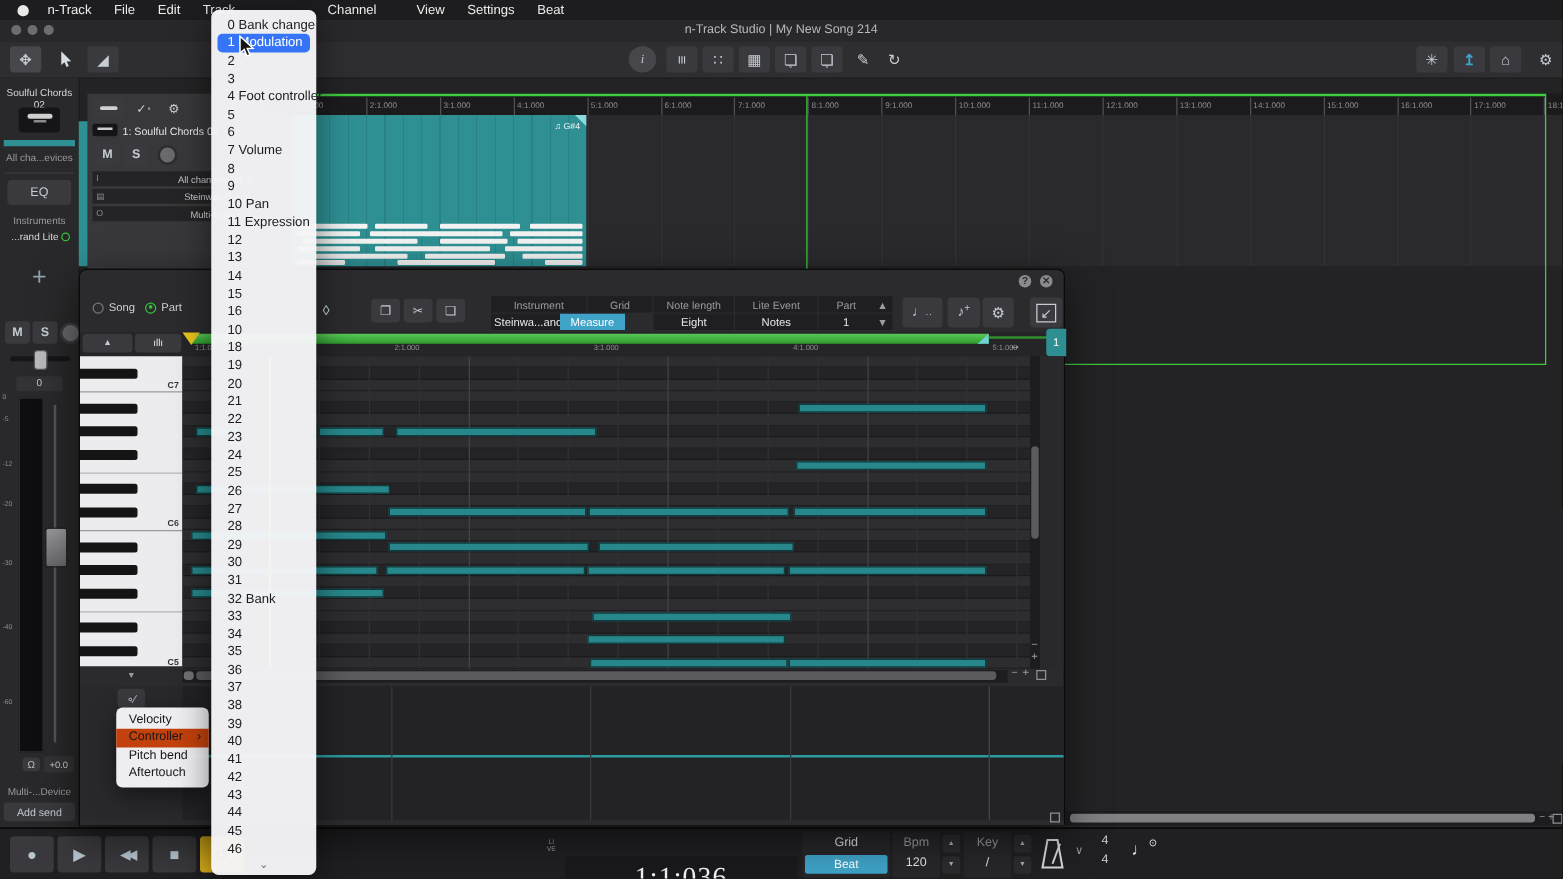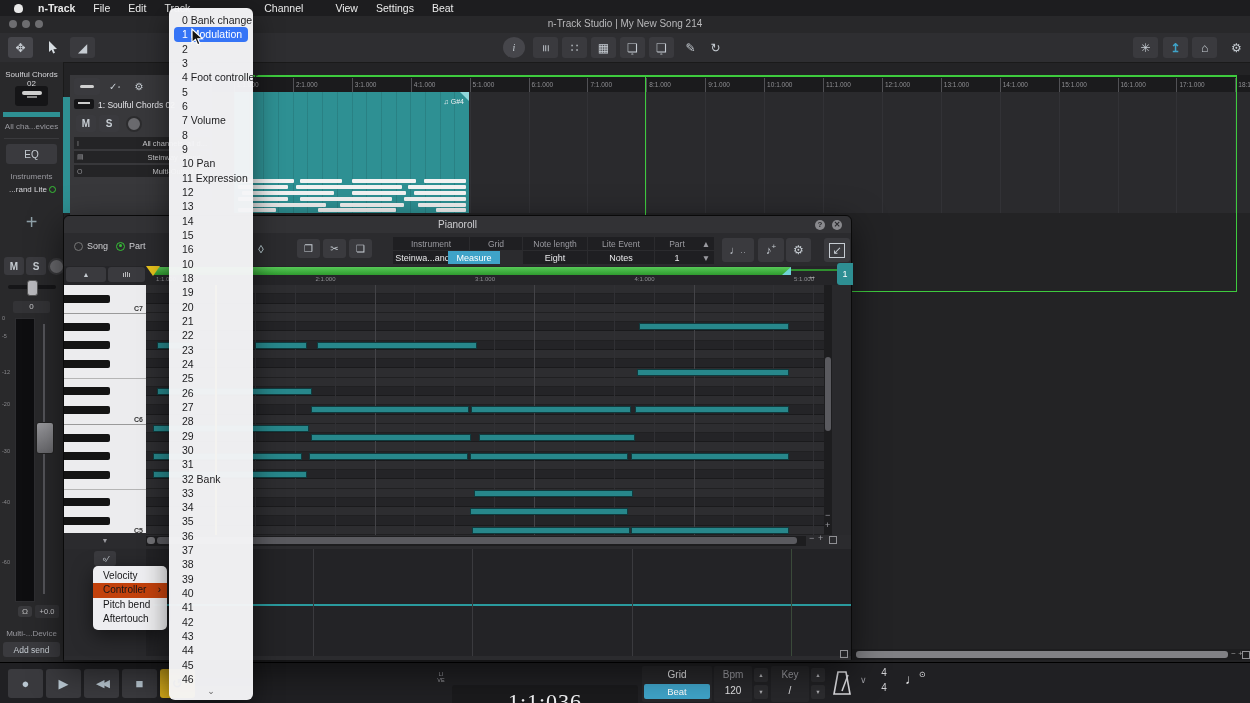--- a/index.html
+++ b/index.html
@@ -68,21 +68,21 @@
   .scroll{background:#1d1d1f}
   .thumb{position:absolute;background:#5a5a5f;border-radius:3px}
 </style>
 </head>
 <body>
 
 <div id="screen">
 
   <div class="abs menubar">
     <span class="apple"></span>
-    <span class="mitem" style="font-weight:bold">n-Track</span>
+    <span class="mitem" style="font-weight:normal">n-Track</span>
     <span class="mitem">File</span>
     <span class="mitem">Edit</span>
     <span class="mitem">Track</span>
     <span class="mitem" style="margin-left:56px">Channel</span>
     <span class="mitem" style="margin-left:14px">View</span>
     <span class="mitem">Settings</span>
     <span class="mitem">Beat</span>
   </div>
 
   <div class="abs titlebar">
@@ -281,21 +281,20 @@
   <div class="greenline" style="left:852px;top:291px;width:385px;height:1px"></div>
 
   <div class="abs scroll" style="left:852px;top:649px;width:398px;height:11px">
     <div class="thumb" style="left:4px;top:2px;width:372px;height:7px;background:#808084"></div>
     <span style="position:absolute;right:14px;top:0;font-size:8px;color:#999">−</span>
     <span style="position:absolute;right:7px;top:0;font-size:8px;color:#999">+</span>
     <span class="expand-ico" style="right:0;top:2px"></span>
   </div>
 
   <div class="abs prwin">
-    <div class="prtitle">Pianoroll</div>
     <div class="circ" style="right:26px">?</div>
     <div class="circ" style="right:9px">✕</div>
 
     <div class="abs" style="left:10px;top:25px;display:flex;align-items:center;font-size:9px;color:#cfcfd3">
       <span class="radio"></span>
       <span style="margin-right:8px">Song</span>
       <span class="radio on"></span>
       <span>Part</span>
     </div>
 

